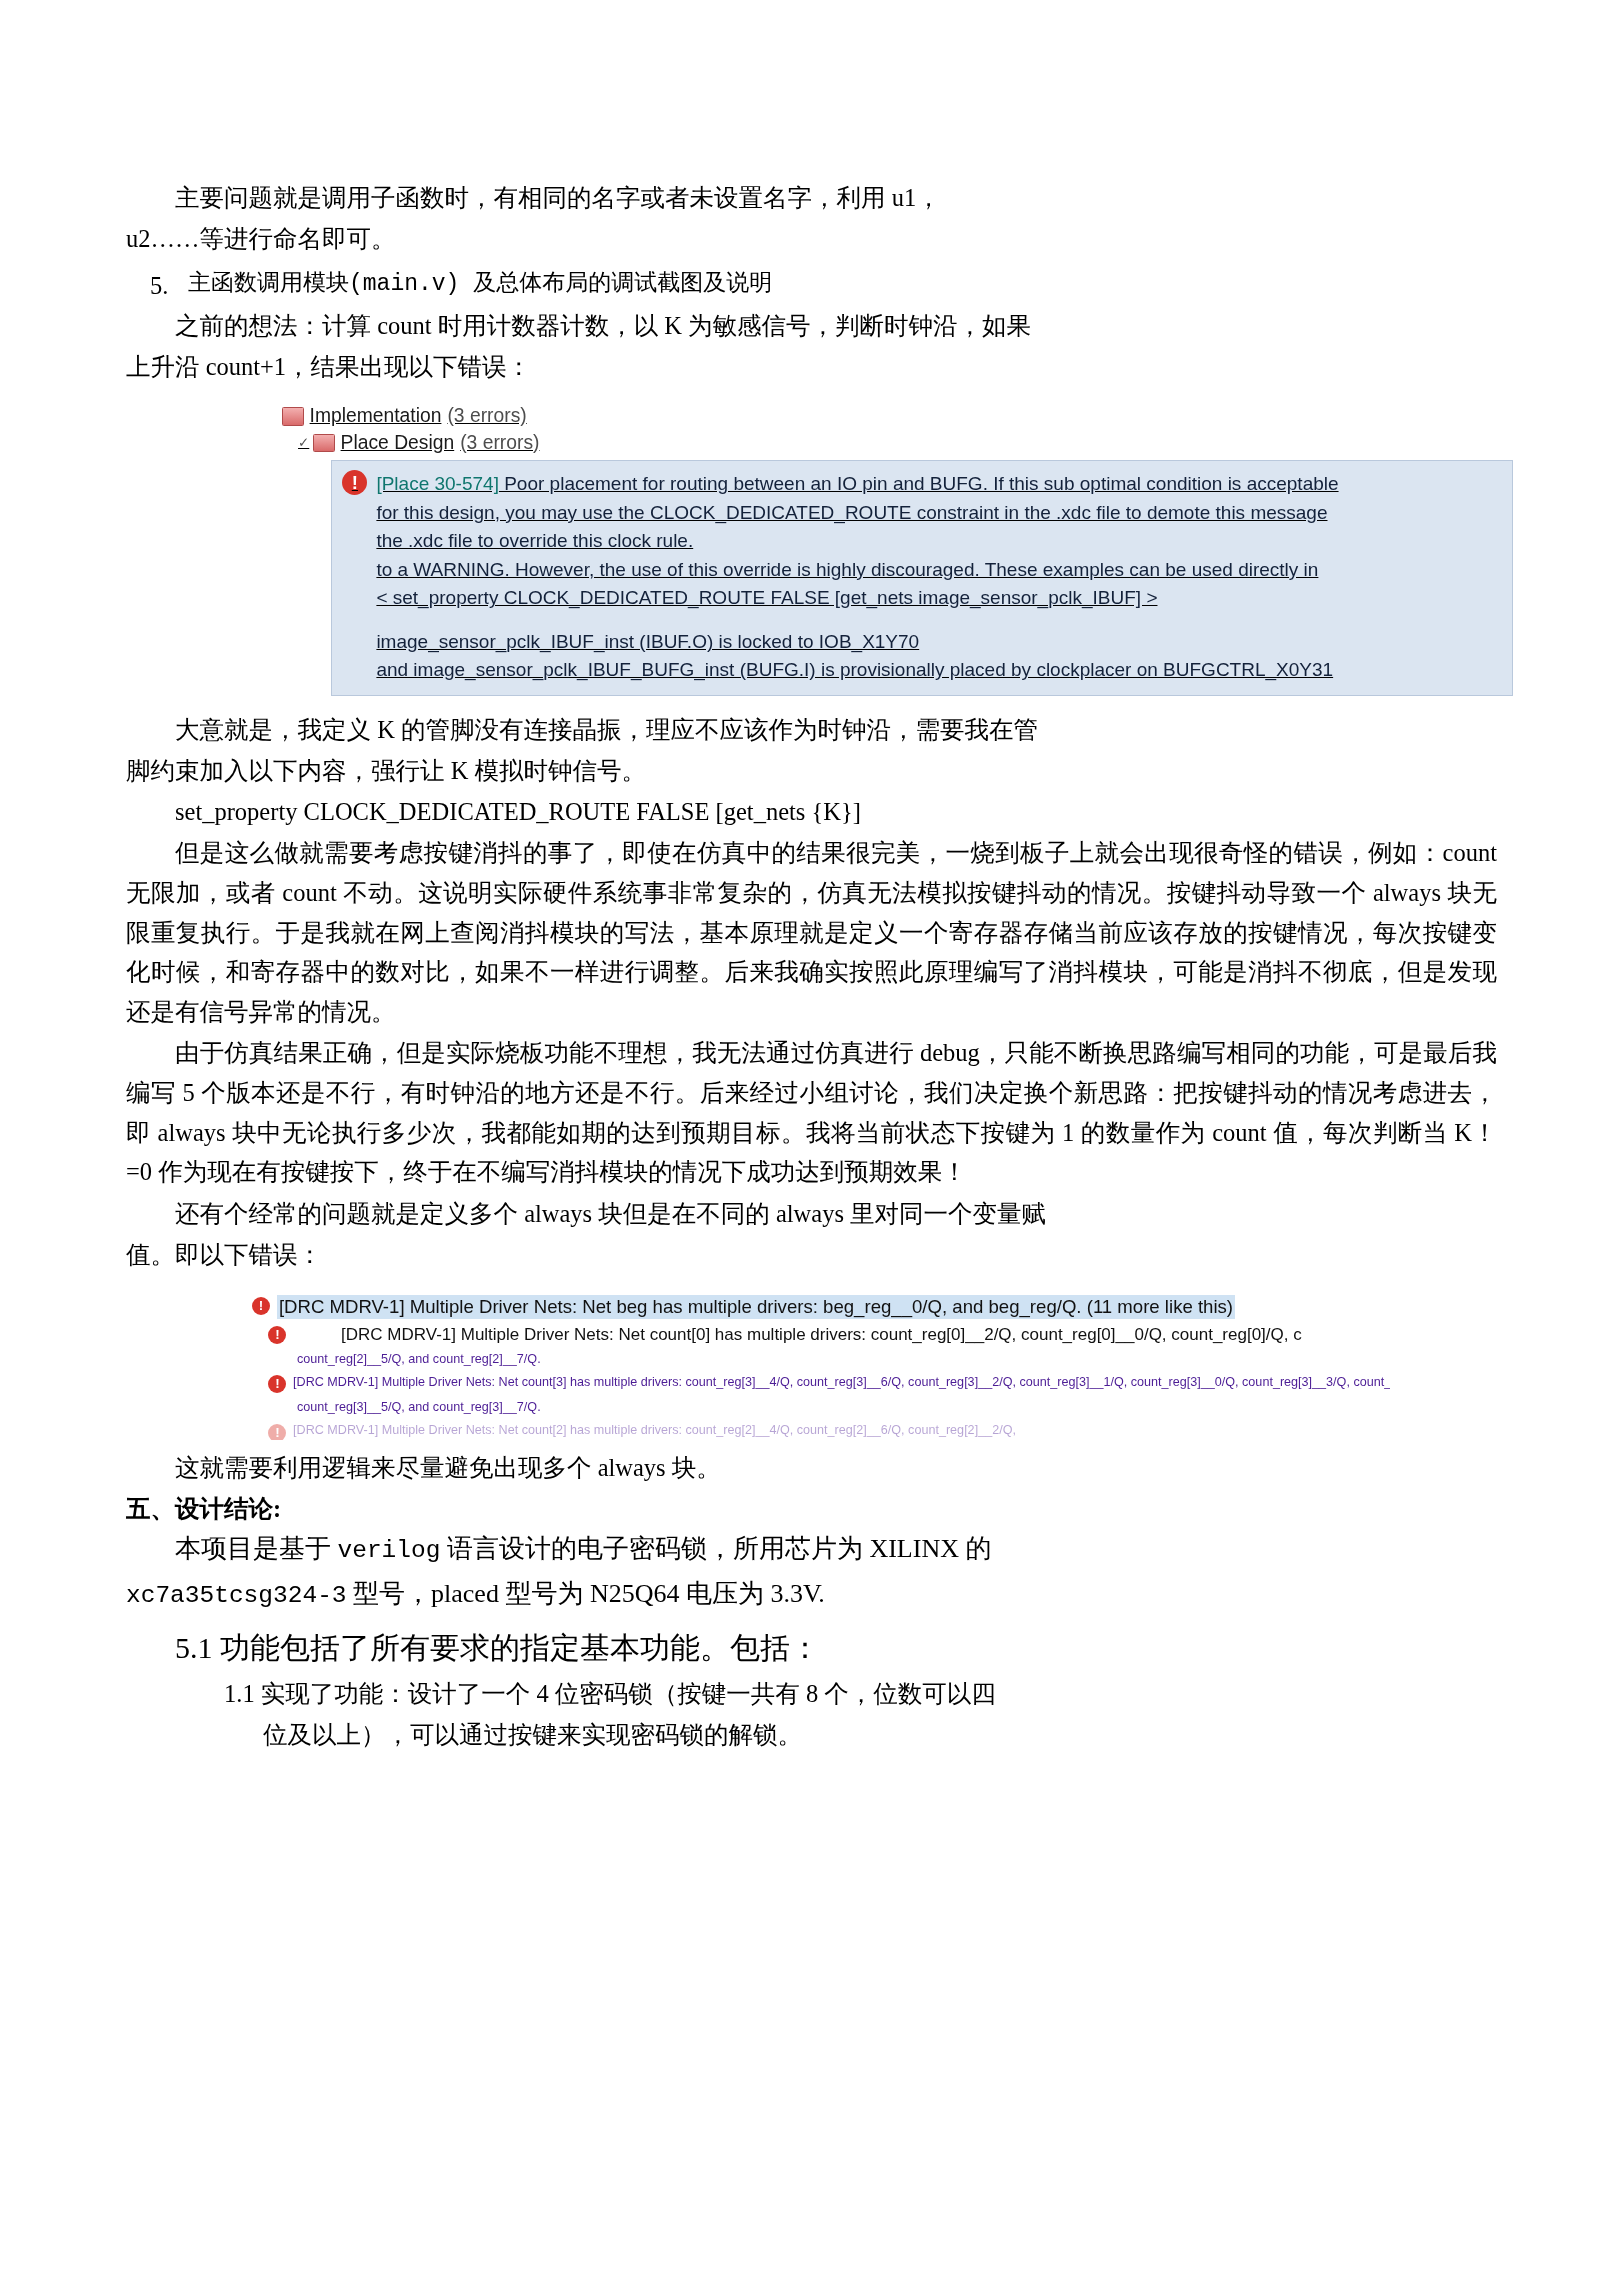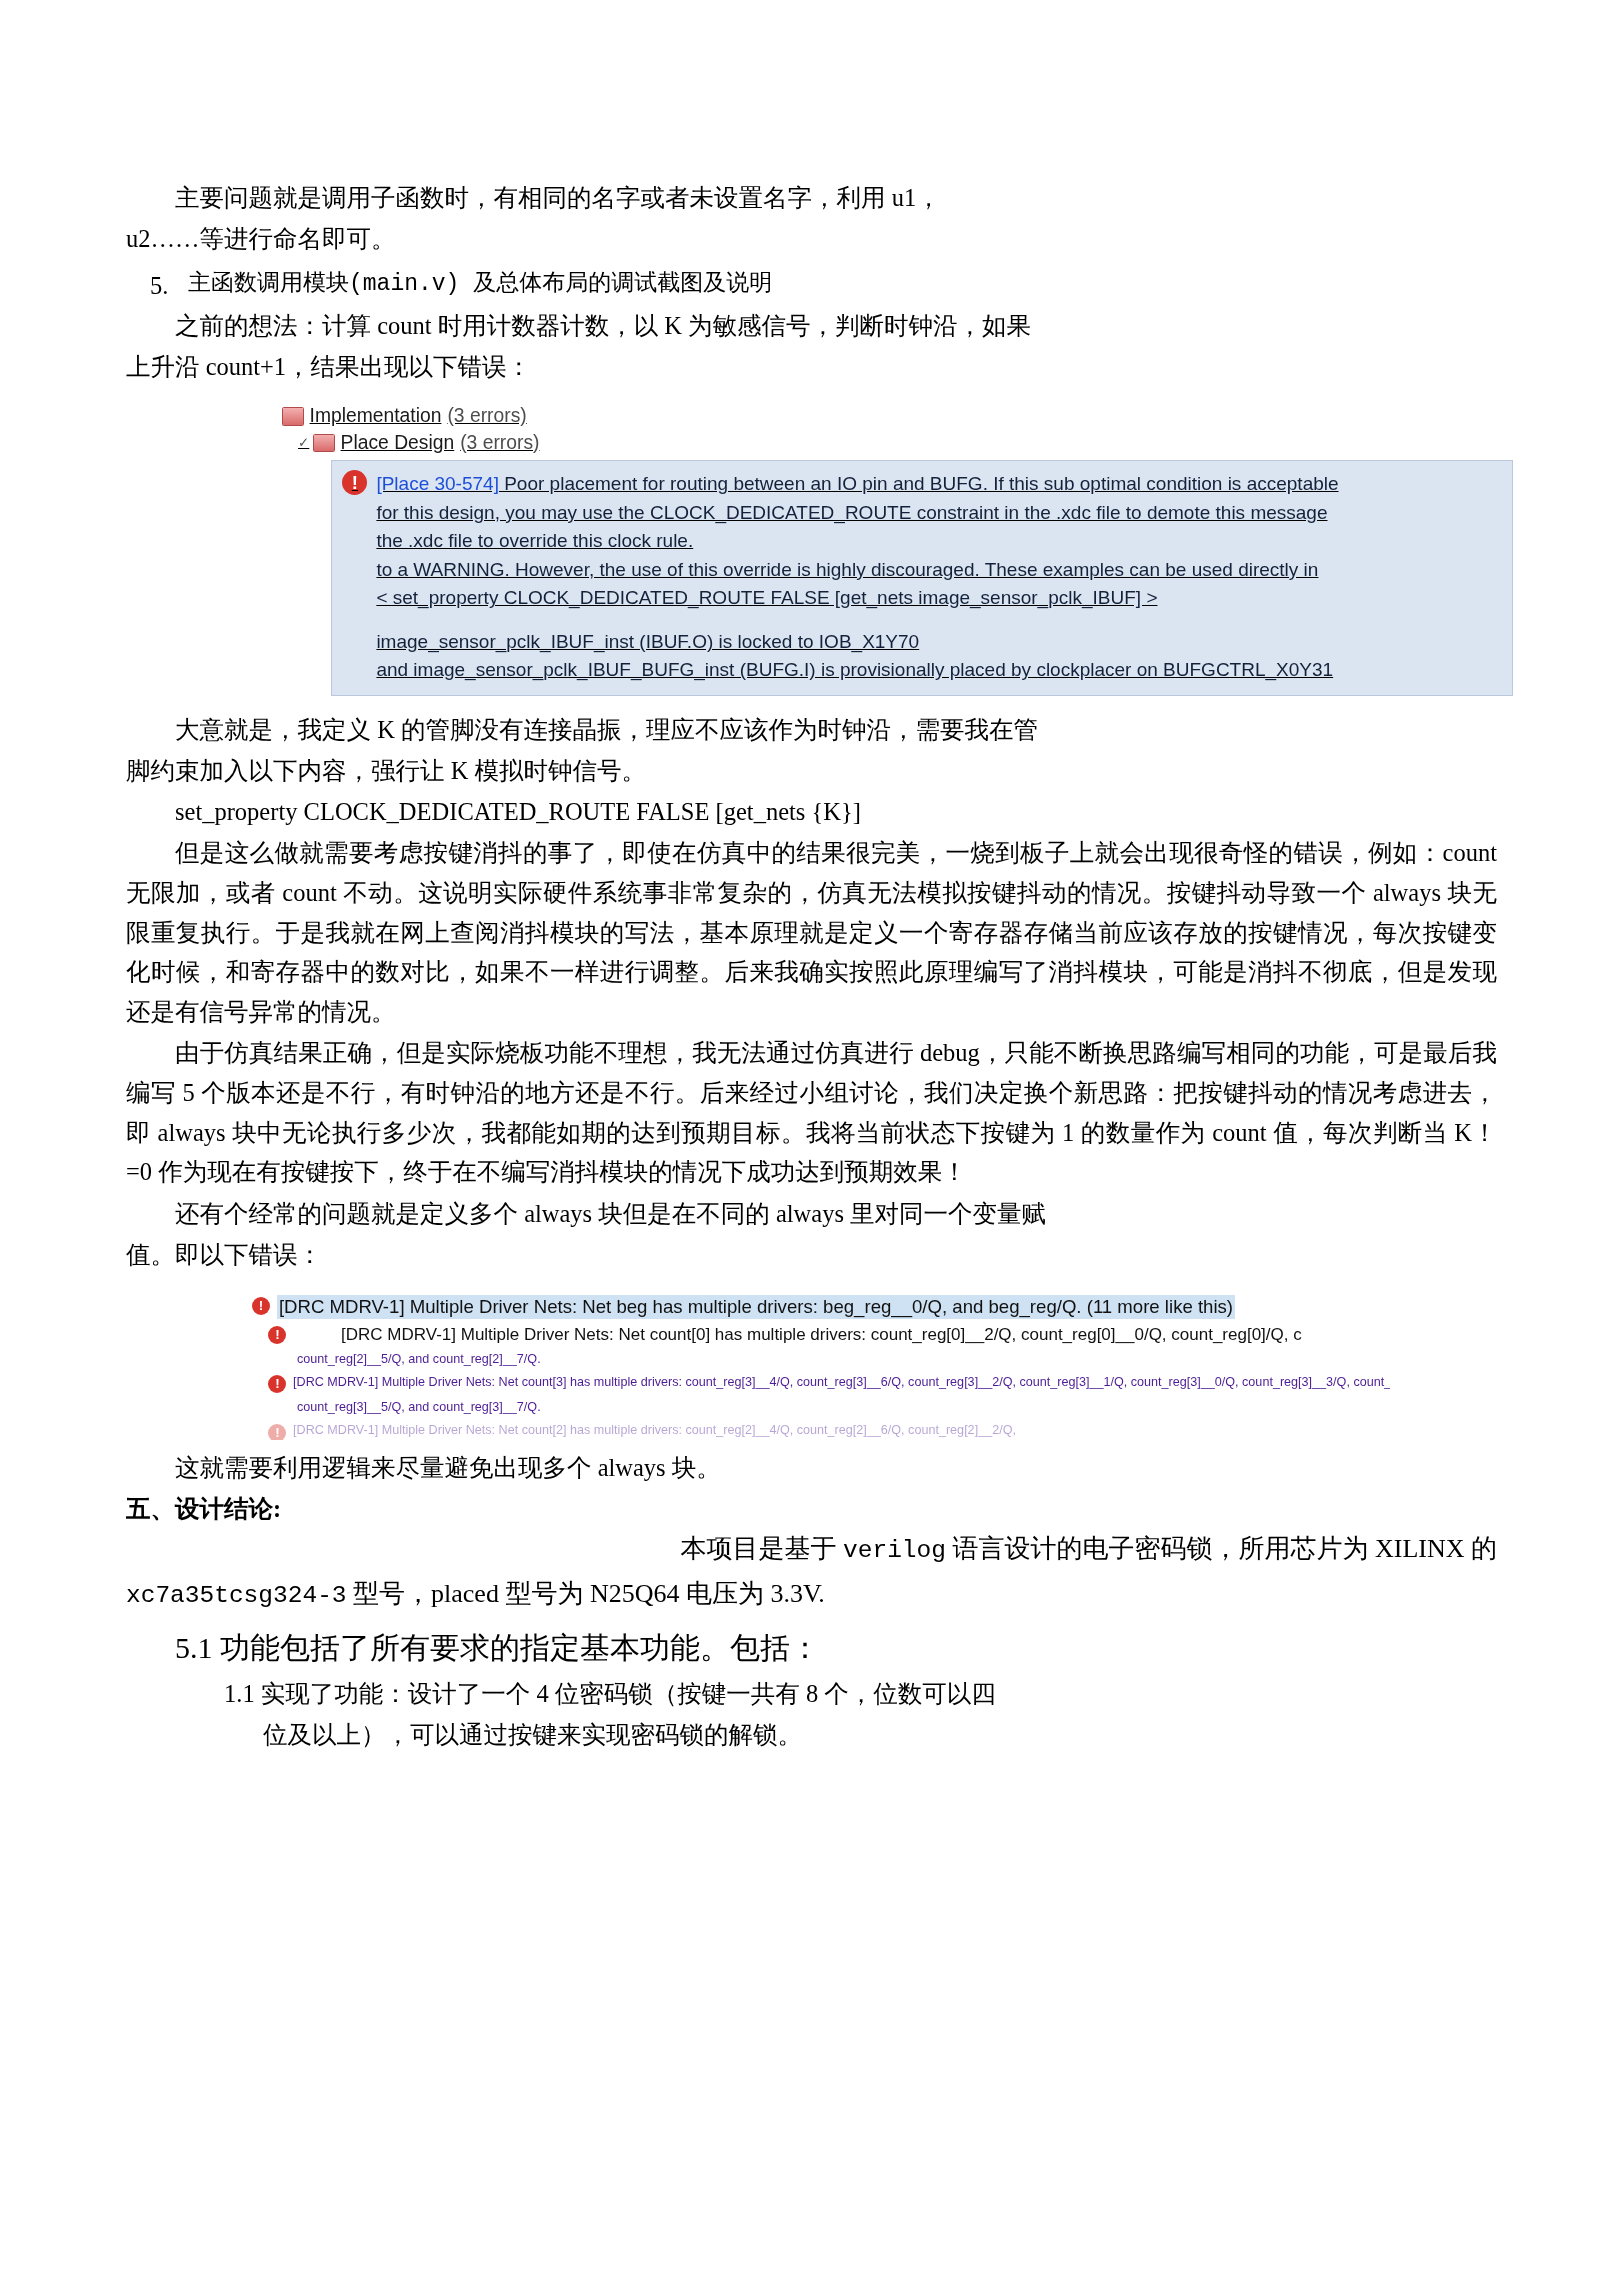--- a/index.html
+++ b/index.html
@@ -100,21 +100,21 @@
     line-height: 25px;
     text-align: center;
     margin-right: 9px;
     font-family: "Liberation Sans", sans-serif;
   }
   .msgtext {
     font-size: 19px;
     line-height: 1.5;
     color: #13213a;
   }
-  .msgtext .code { color: #1d4ed8; }
+  .msgtext .code { color: #0f766e; }
   .msgtext p { margin: 0; }
   .msgtext p.gap { margin-top: 15px; }
 
   
   .shot2 {
     margin: 18px 0 7.4px 126px;
     width: 1138px;
     font-family: "Liberation Sans", sans-serif;
     background: #ffffff;
     overflow: hidden;
@@ -260,21 +260,21 @@
     <div class="drc-row drc-indent1 drc-cut drc-faded">
       <span class="drc-icon">!</span>
       <span class="drc-sub">[DRC MDRV-1] Multiple Driver Nets: Net count[2] has multiple drivers: count_reg[2]__4/Q, count_reg[2]__6/Q, count_reg[2]__2/Q,</span>
     </div>
   </div>
 
   <p class="para indent1">这就需要利用逻辑来尽量避免出现多个 always 块。</p>
 
   <p class="sec-title">五、设计结论:</p>
 
-  <p class="big-para" style="text-indent:49px;text-align:right;">
+  <p class="big-para" style="text-indent:49px;">
     <span>本项目是基于 </span><span class="mono2">verilog</span><span> 语言设计的电子密码锁，所用芯片为 XILINX 的</span>
   </p>
   <p class="big-para">
     <span class="mono2">xc7a35tcsg324-3</span><span> 型号，placed 型号为 N25Q64 电压为 3.3V.</span>
   </p>
 
   <p class="sub-list">5.1 功能包括了所有要求的指定基本功能。包括：</p>
   <p class="sub-list2">1.1 实现了功能：设计了一个 4 位密码锁（按键一共有 8 个，位数可以四</p>
   <p class="sub-list2" style="padding-left:137px;">位及以上），可以通过按键来实现密码锁的解锁。</p>
 

